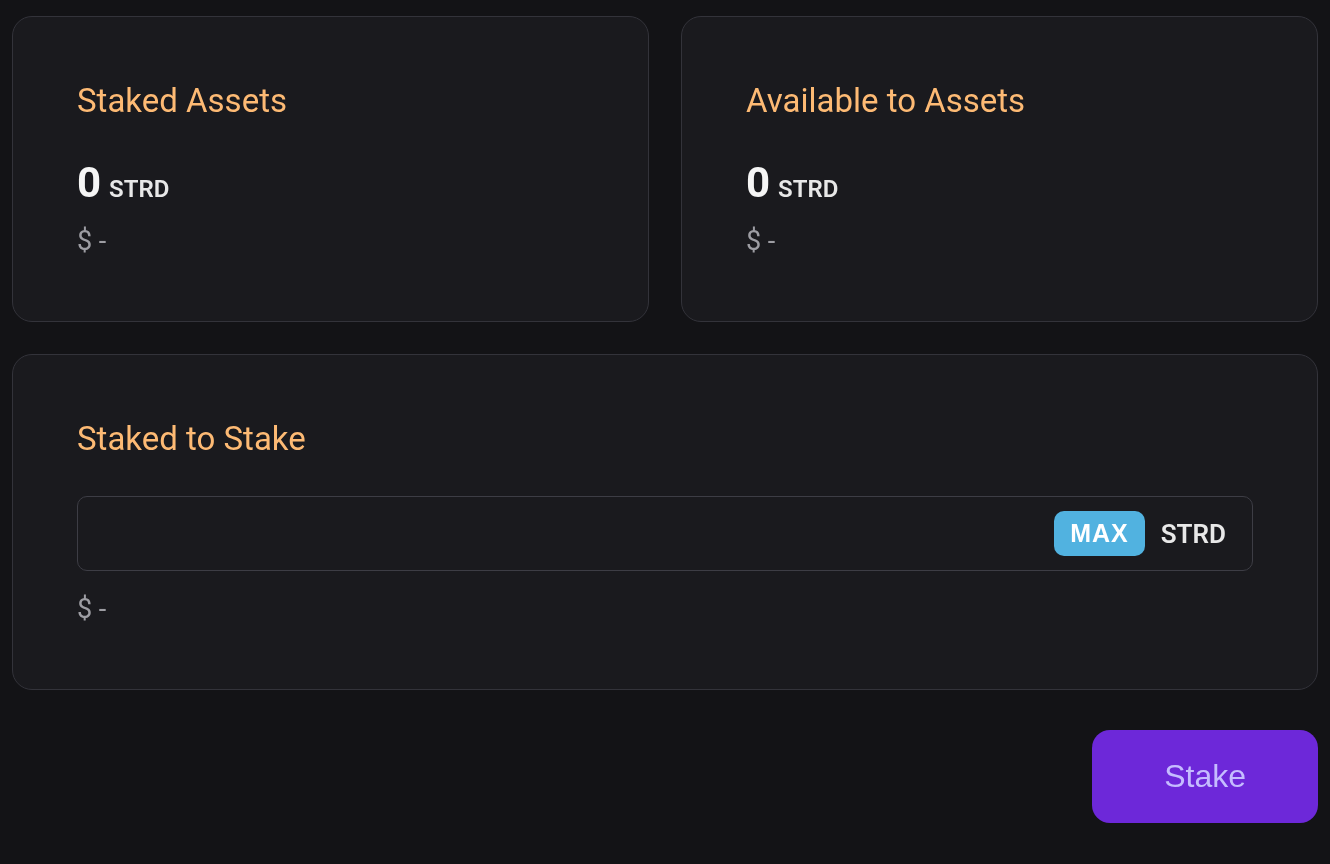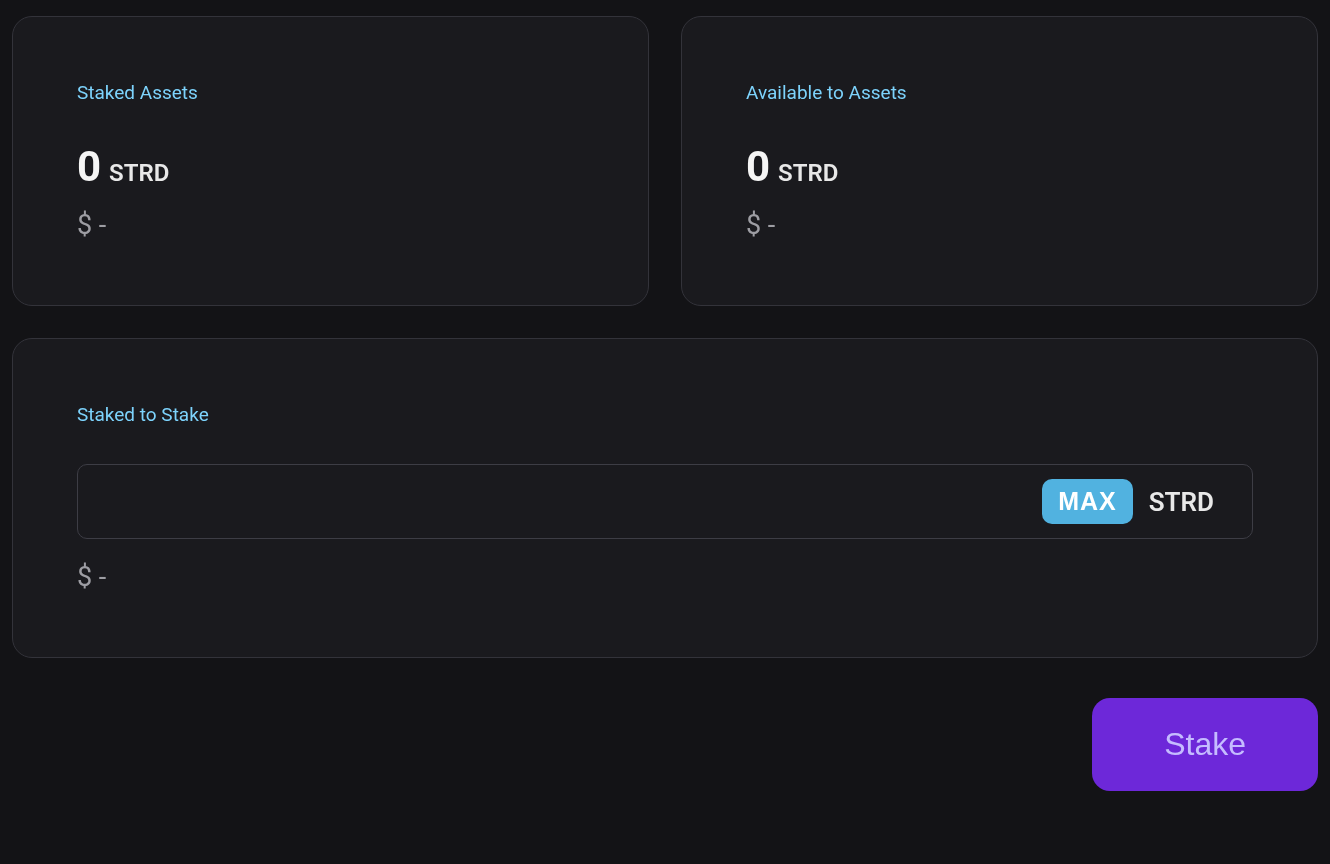--- a/index.html
+++ b/index.html
@@ -32,22 +32,22 @@
     
     .card-half {
       flex: 1;
     }
     
     .card-full {
       width: 100%;
     }
     
     .card-title {
-      color: #7dd3fc;
-      font-size: 19px;
+      color: #fdba74;
+      font-size: 33px;
       font-weight: 400;
       margin-bottom: 38px;
     }
     
     .value-row {
       display: flex;
       align-items: baseline;
       gap: 8px;
       margin-bottom: 18px;
     }
@@ -69,21 +69,21 @@
       font-size: 27px;
       font-weight: 400;
     }
     
     .input-wrapper {
       display: flex;
       align-items: center;
       background-color: #1a1a1e;
       border: 1px solid #3d3d45;
       border-radius: 10px;
-      padding: 14px 38px;
+      padding: 14px 26px;
       margin-bottom: 22px;
       gap: 16px;
     }
     
     .input-field {
       flex: 1;
       background: transparent;
       border: none;
       outline: none;
       color: #e8e8e8;

